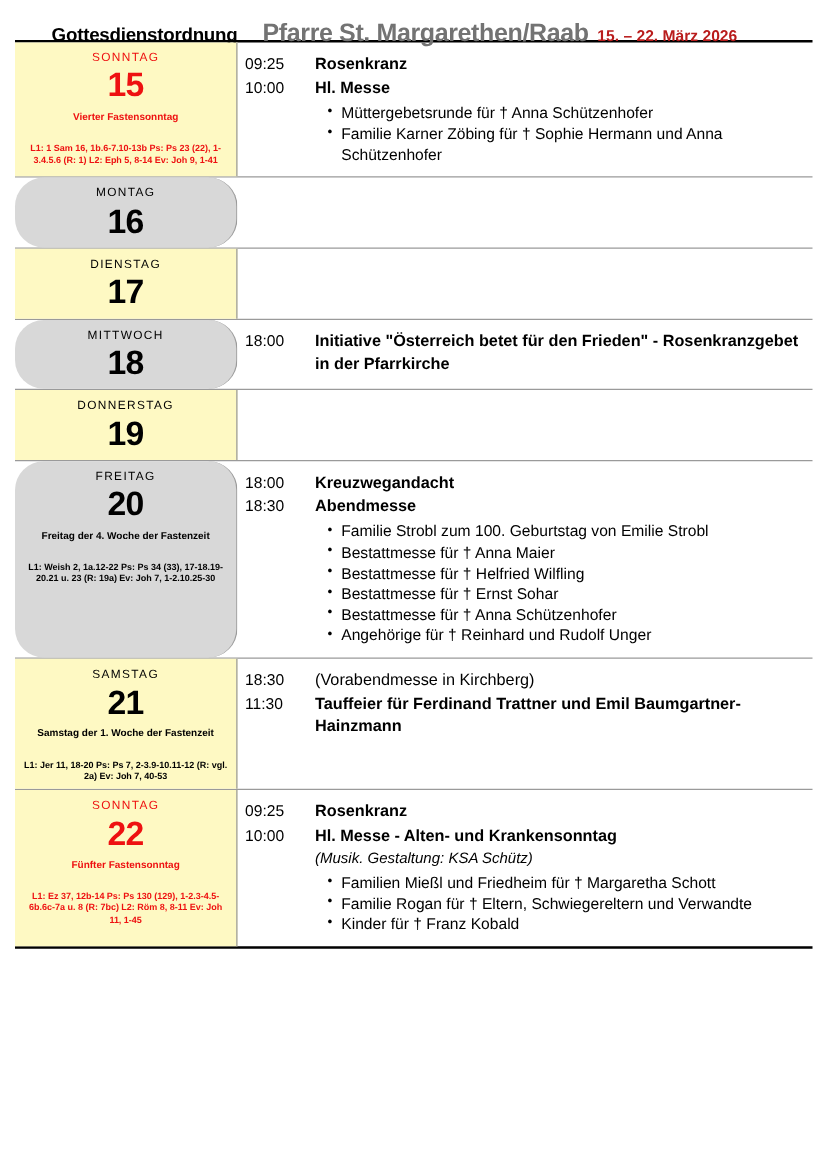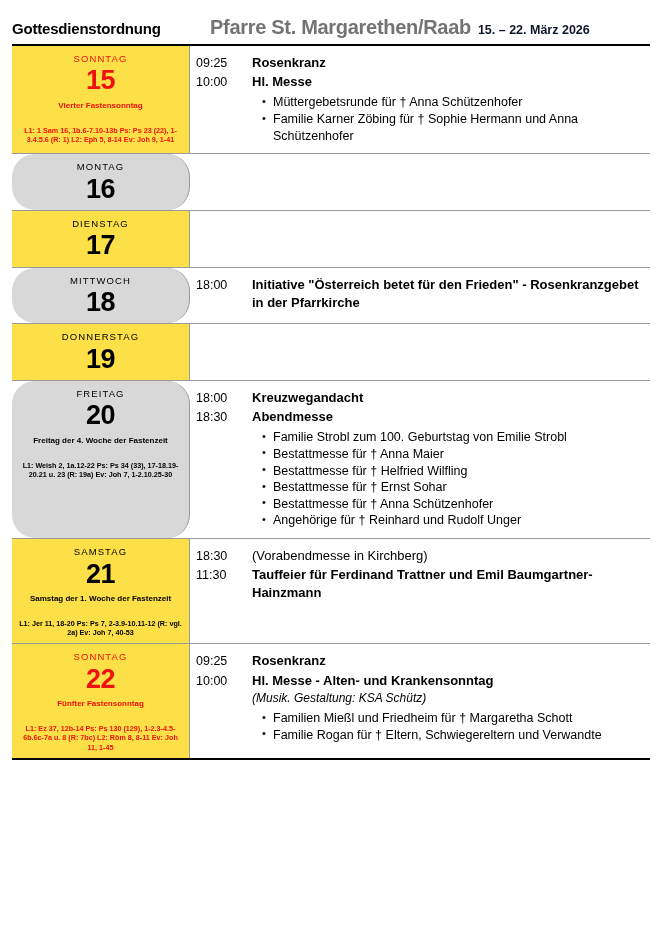--- a/index.html
+++ b/index.html
@@ -19,23 +19,24 @@
     height: 941px;
     position: relative;
     box-sizing: border-box;
     padding: 0 12px;
   }
 
   
   .header {
     display: flex;
     align-items: baseline;
-    height: 44px;
+    height: 32px;
     padding-top: 16px;
     box-sizing: border-box;
+    text-align: right;
   }
   .header-left {
     width: 178px;
     flex: 0 0 178px;
     font-size: 15px;
     font-weight: bold;
     letter-spacing: -0.2px;
     color: #000;
   }
   .header-right {
@@ -47,21 +48,21 @@
   .parish-name {
     font-size: 20px;
     font-weight: bold;
     color: #737373;
     letter-spacing: -0.3px;
     white-space: nowrap;
   }
   .date-range {
     font-size: 12.5px;
     font-weight: bold;
-    color: #0f172a;
+    color: #b91c1c;
     margin-left: 7px;
     white-space: nowrap;
   }
 
   
   .table {
     border-top: 2px solid #000;
     width: 638px;
   }
   .row {
@@ -75,21 +76,21 @@
   }
 
   .daycell {
     width: 178px;
     flex: 0 0 178px;
     box-sizing: border-box;
     padding: 8px 4px 6px 4px;
     text-align: center;
     border-right: 1px solid #9a9a9a;
   }
-  .daycell.shade-light { background: #fde047; }
+  .daycell.shade-light { background: #fef9c3; }
   .daycell.shade-dark  { background: #d8d8d8; border-radius: 23px; }
 
   .dayname {
     font-size: 9.5px;
     letter-spacing: 1.1px;
     text-transform: uppercase;
     line-height: 1.1;
     margin-bottom: 1px;
   }
   .daynum {
@@ -316,20 +317,21 @@
             </div>
           </div>
           <div class="event">
             <div class="event-time">10:00</div>
             <div class="event-body">
               <div class="event-title">Hl. Messe - Alten- und Krankensonntag</div>
               <div class="event-note">(Musik. Gestaltung: KSA Schütz)</div>
               <ul class="intentions">
                 <li>Familien Mießl und Friedheim für † Margaretha Schott</li>
                 <li>Familie Rogan für † Eltern, Schwiegereltern und Verwandte</li>
+                <li>Kinder für † Franz Kobald</li>
               </ul>
             </div>
           </div>
         </div>
       </div>
     </div>
 
 </div>
 
 </body></html>

